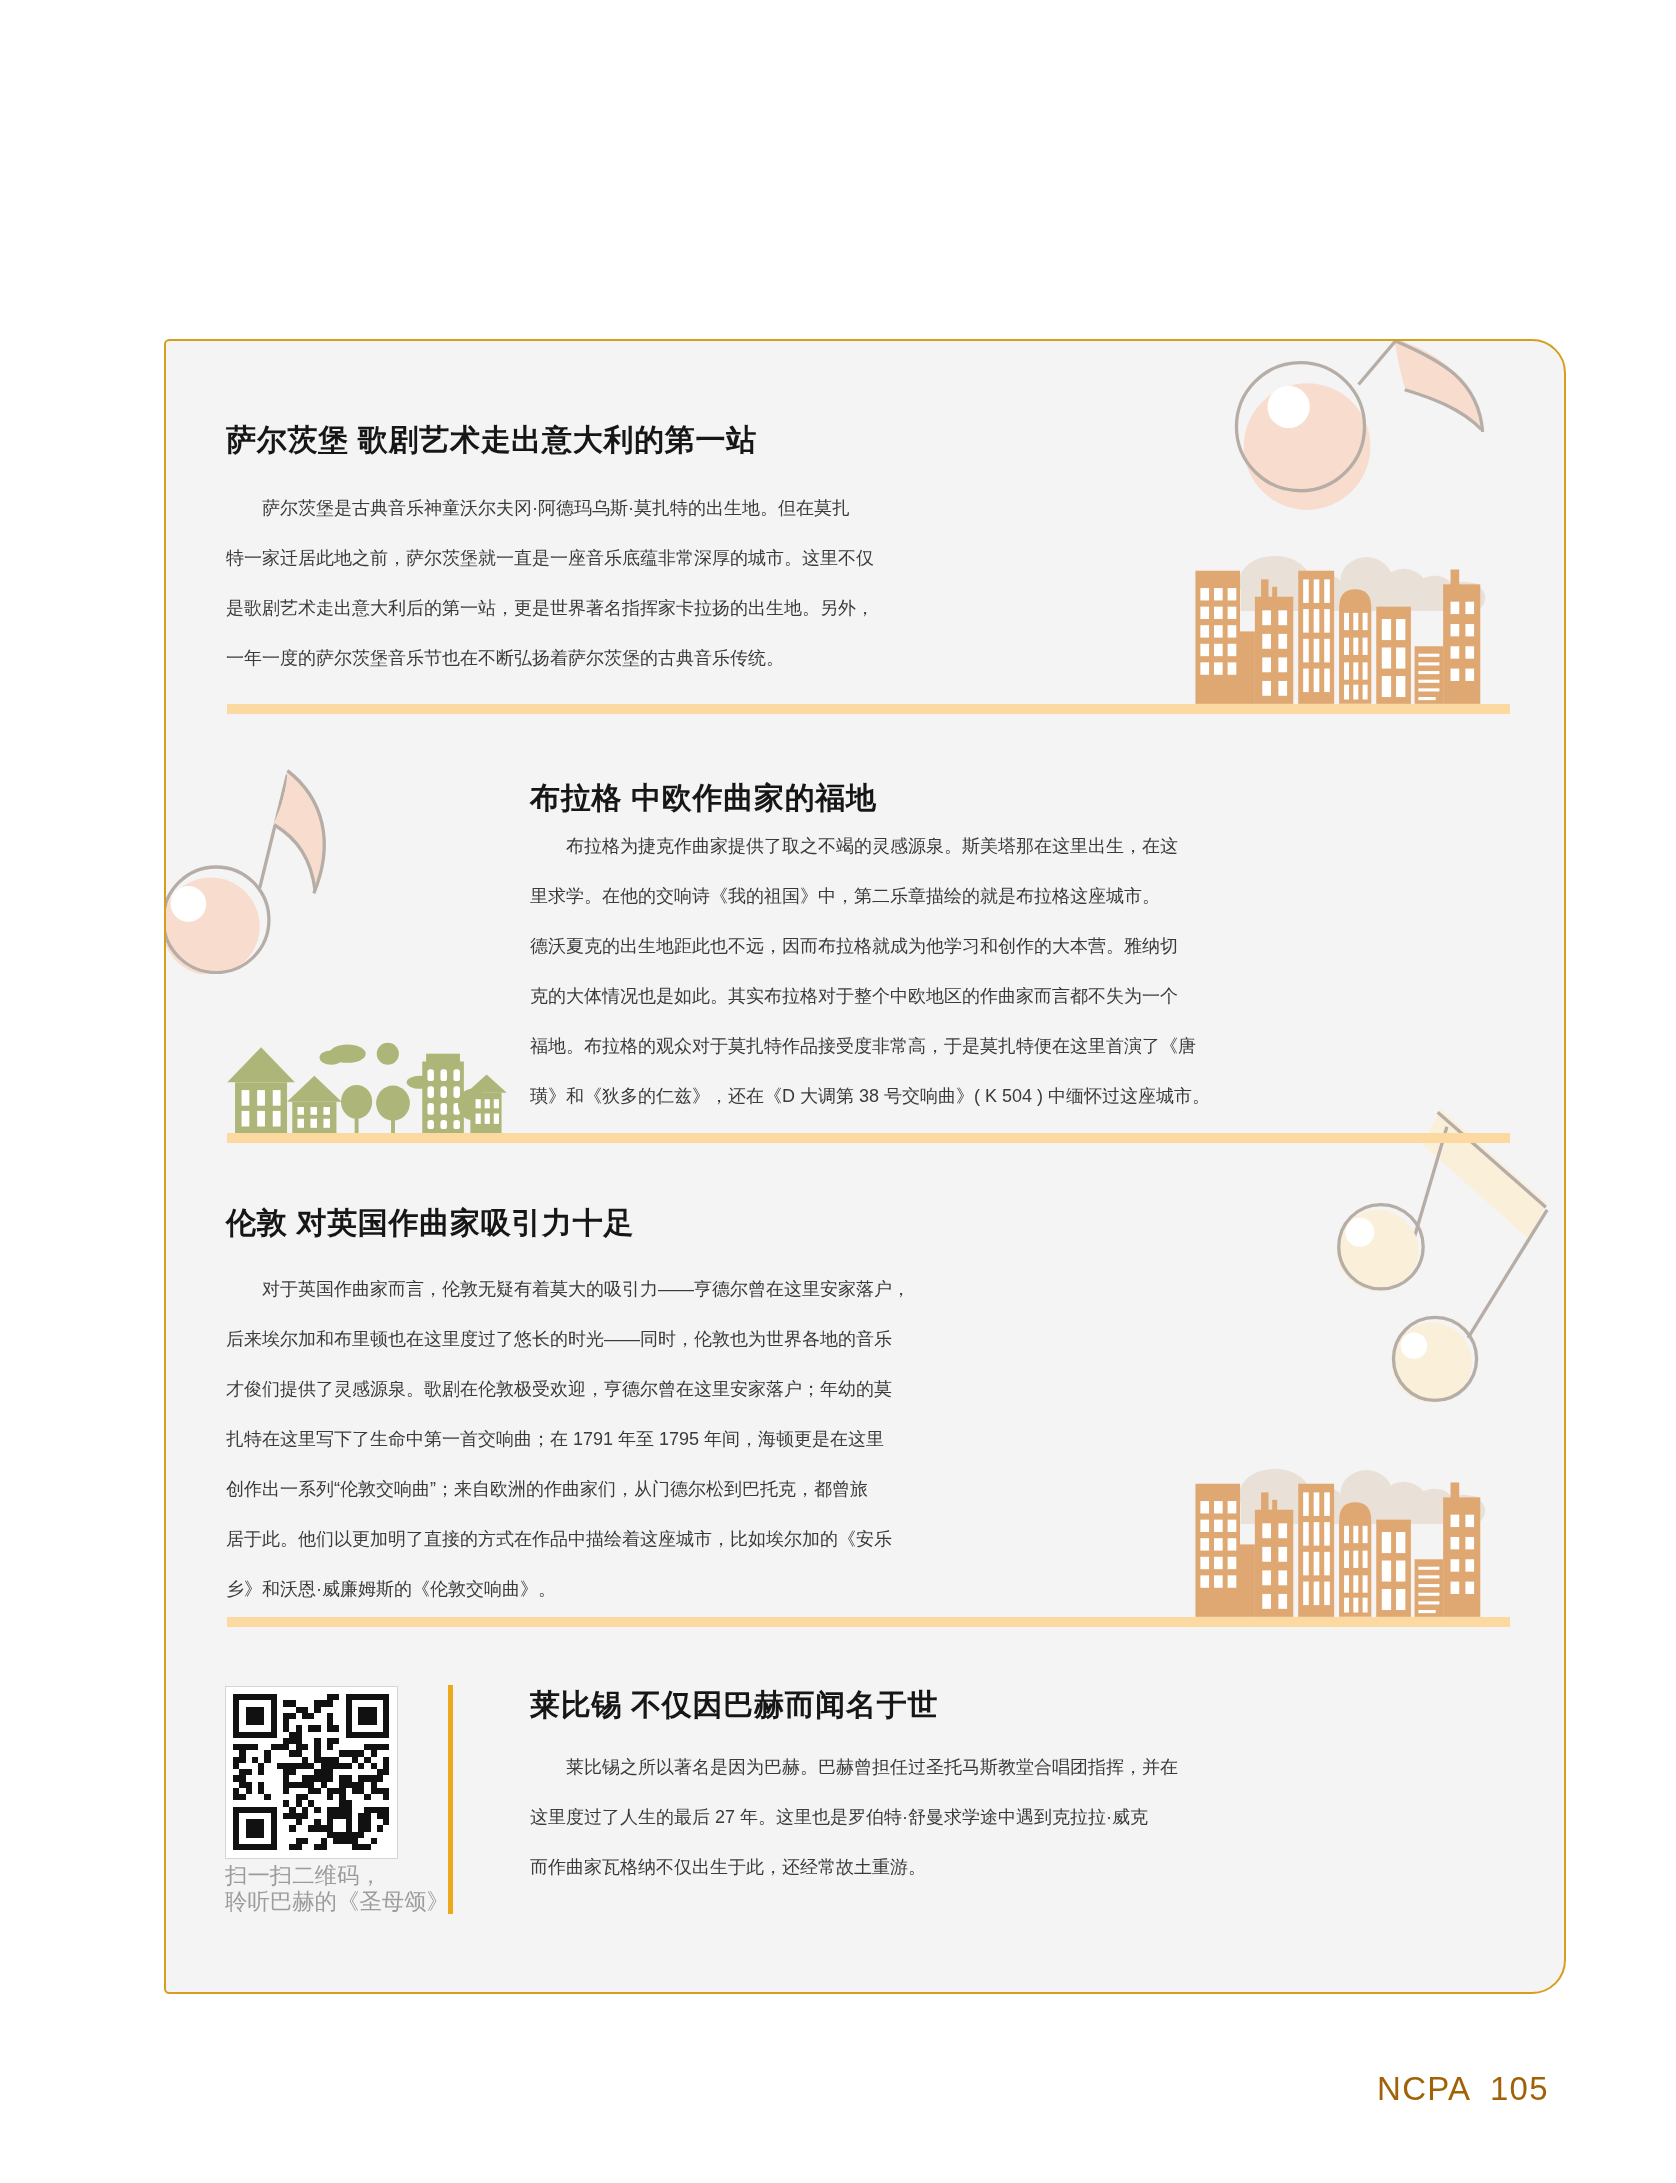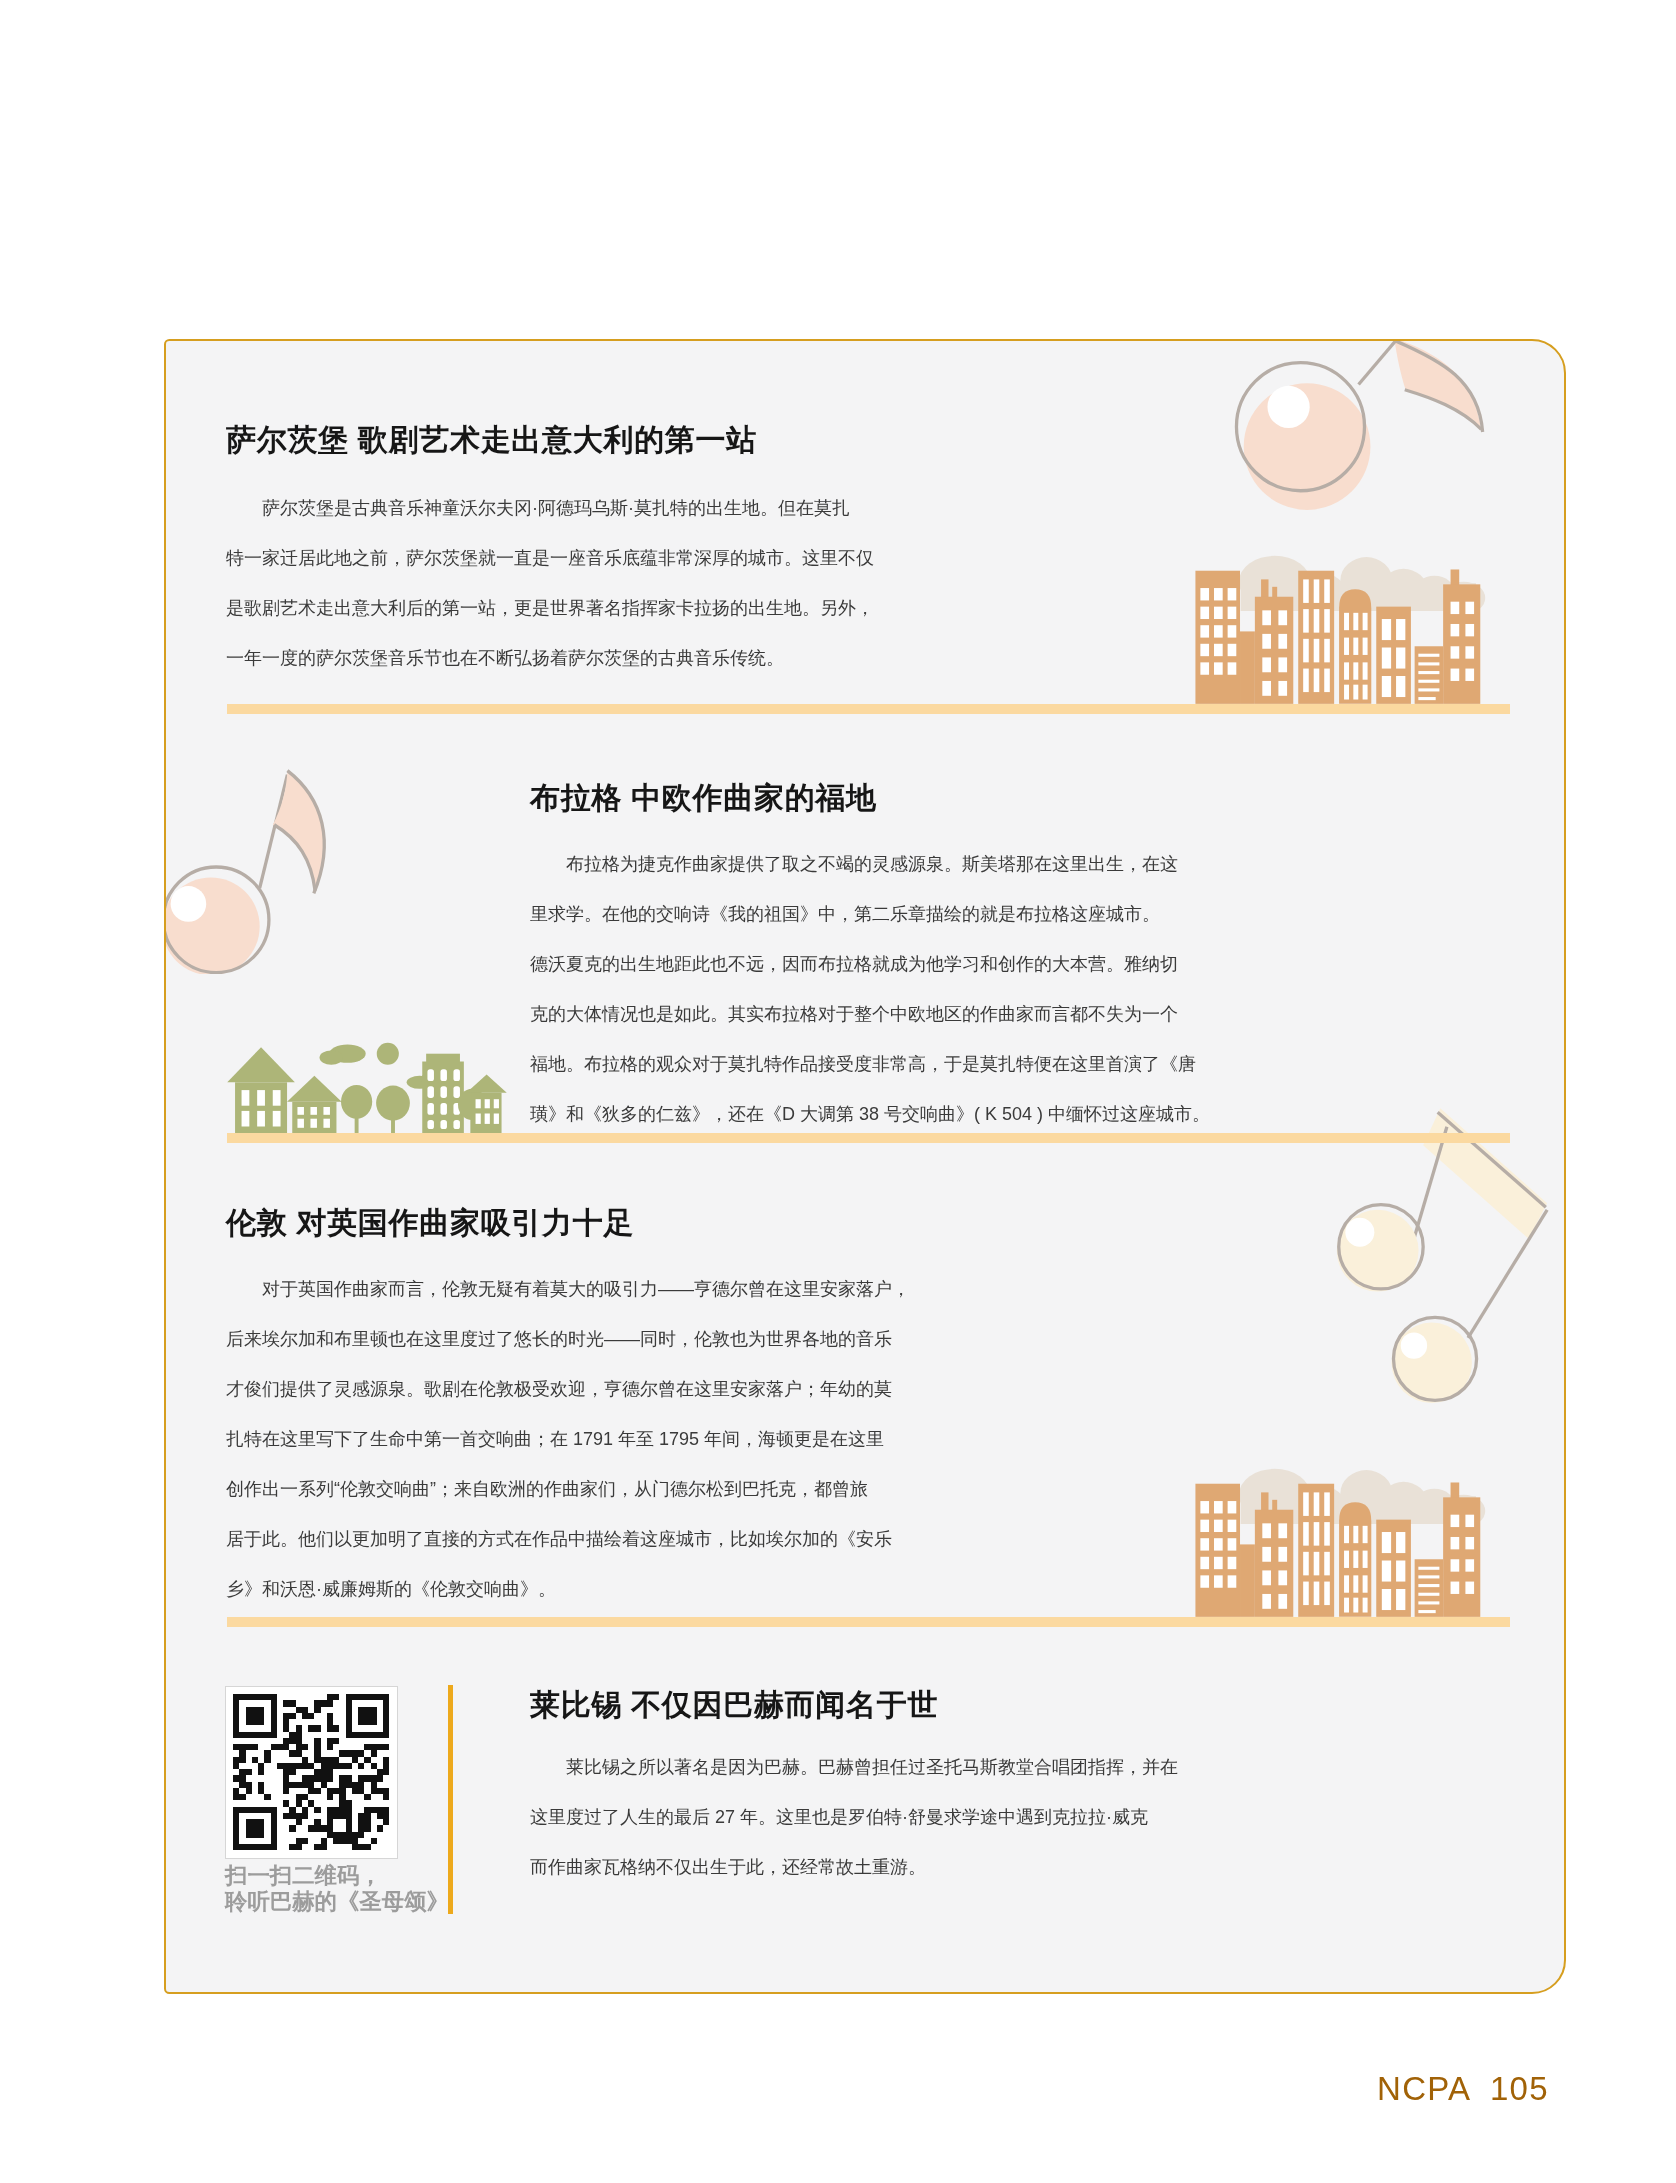--- a/index.html
+++ b/index.html
@@ -29,21 +29,21 @@
   .green{fill:var(--buildings-green);}
   .peach{fill:var(--note-peach);}
   .cream{fill:var(--note-cream);}
   .outline{fill:none;stroke:var(--note-outline);stroke-width:5;}
   .holefill{fill:#ffffff;}
   .winfill{fill:#ffffff;}
 
   .qr-box{position:absolute;left:59px;top:1345px;width:173px;height:173px;background:#ffffff;
     border:0.7px solid #d6d6d6;padding:7.3px;}
   .qr-box svg{width:100%;height:100%;shape-rendering:crispEdges;}
-  .qr-caption{position:absolute;left:59px;top:1522px;font-size:22.4px;font-weight:700;
+  .qr-caption{position:absolute;left:59px;top:1522px;font-size:22.4px;font-weight:400;
     color:var(--qr-caption);line-height:26.4px;white-space:nowrap;}
   .vrule{position:absolute;left:282px;top:1344px;width:4.6px;height:229px;background:var(--vertical-rule);}
 
   .footer{position:absolute;left:1377px;top:2070px;font-size:33px;color:#a16207;letter-spacing:1.3px;white-space:nowrap;}
   .footer .gap{display:inline-block;width:18.5px;}
 </style>
 </head>
 <body>
 
 <div class="canvas">
@@ -172,21 +172,21 @@
       <rect class="winfill" x="424" y="116" width="14" height="20"></rect>
         <rect class="winfill" x="448" y="116" width="14" height="20"></rect>
       <rect class="winfill" x="424" y="152" width="14" height="20"></rect>
         <rect class="winfill" x="448" y="152" width="14" height="20"></rect>
       <rect class="winfill" x="424" y="188" width="14" height="20"></rect>
         <rect class="winfill" x="448" y="188" width="14" height="20"></rect>
     </svg>
     <div class="divider" style="top:363px"></div>
 
     <h2 class="sec-title" style="left:364px;top:437px">布拉格 中欧作曲家的福地</h2>
-    <div class="para" style="left:364px;top:498px">
+    <div class="para" style="left:364px;top:480px">
       <div class="bodyline">　　布拉格为捷克作曲家提供了取之不竭的灵感源泉。斯美塔那在这里出生，在这</div>
       <div class="bodyline">里求学。在他的交响诗《我的祖国》中，第二乐章描绘的就是布拉格这座城市。</div>
       <div class="bodyline">德沃夏克的出生地距此也不远，因而布拉格就成为他学习和创作的大本营。雅纳切</div>
       <div class="bodyline">克的大体情况也是如此。其实布拉格对于整个中欧地区的作曲家而言都不失为一个</div>
       <div class="bodyline">福地。布拉格的观众对于莫扎特作品接受度非常高，于是莫扎特便在这里首演了《唐</div>
       <div class="bodyline">璜》和《狄多的仁兹》，还在《D 大调第 38 号交响曲》( K 504 ) 中缅怀过这座城市。</div>
     </div>
     <svg class="deco" style="left:61px;top:701px;width:280px;height:91px" viewBox="0 0 430 140">
       <ellipse class="green" cx="185" cy="18" rx="28" ry="14"></ellipse>
       <ellipse class="green" cx="160" cy="24" rx="18" ry="11"></ellipse>

